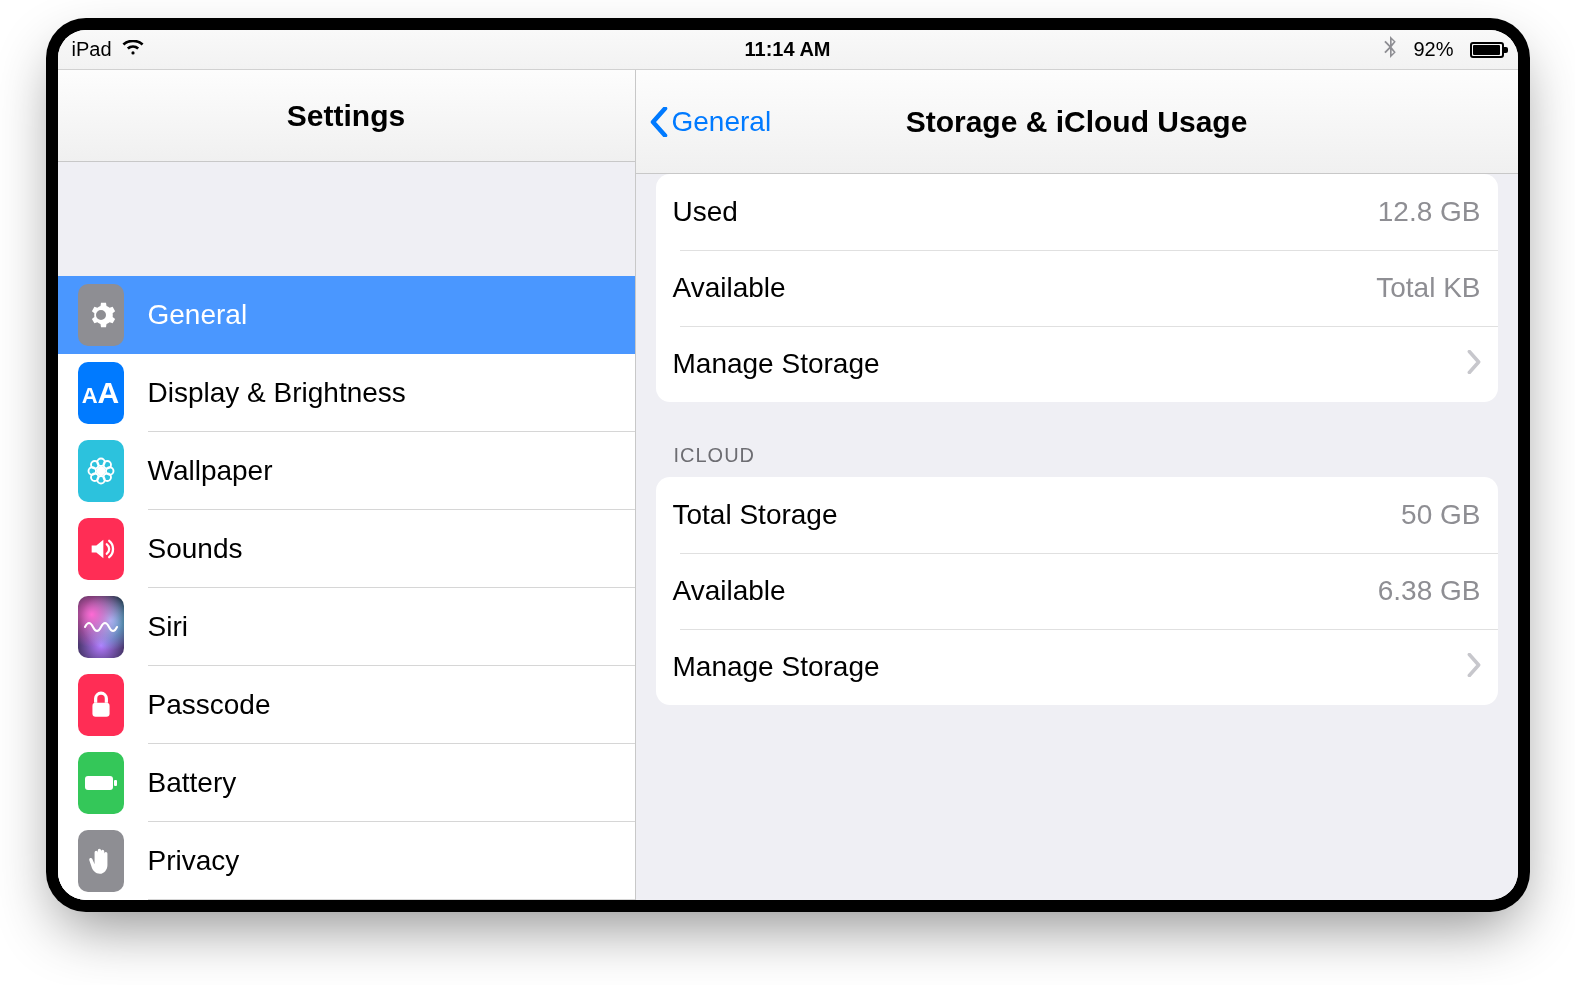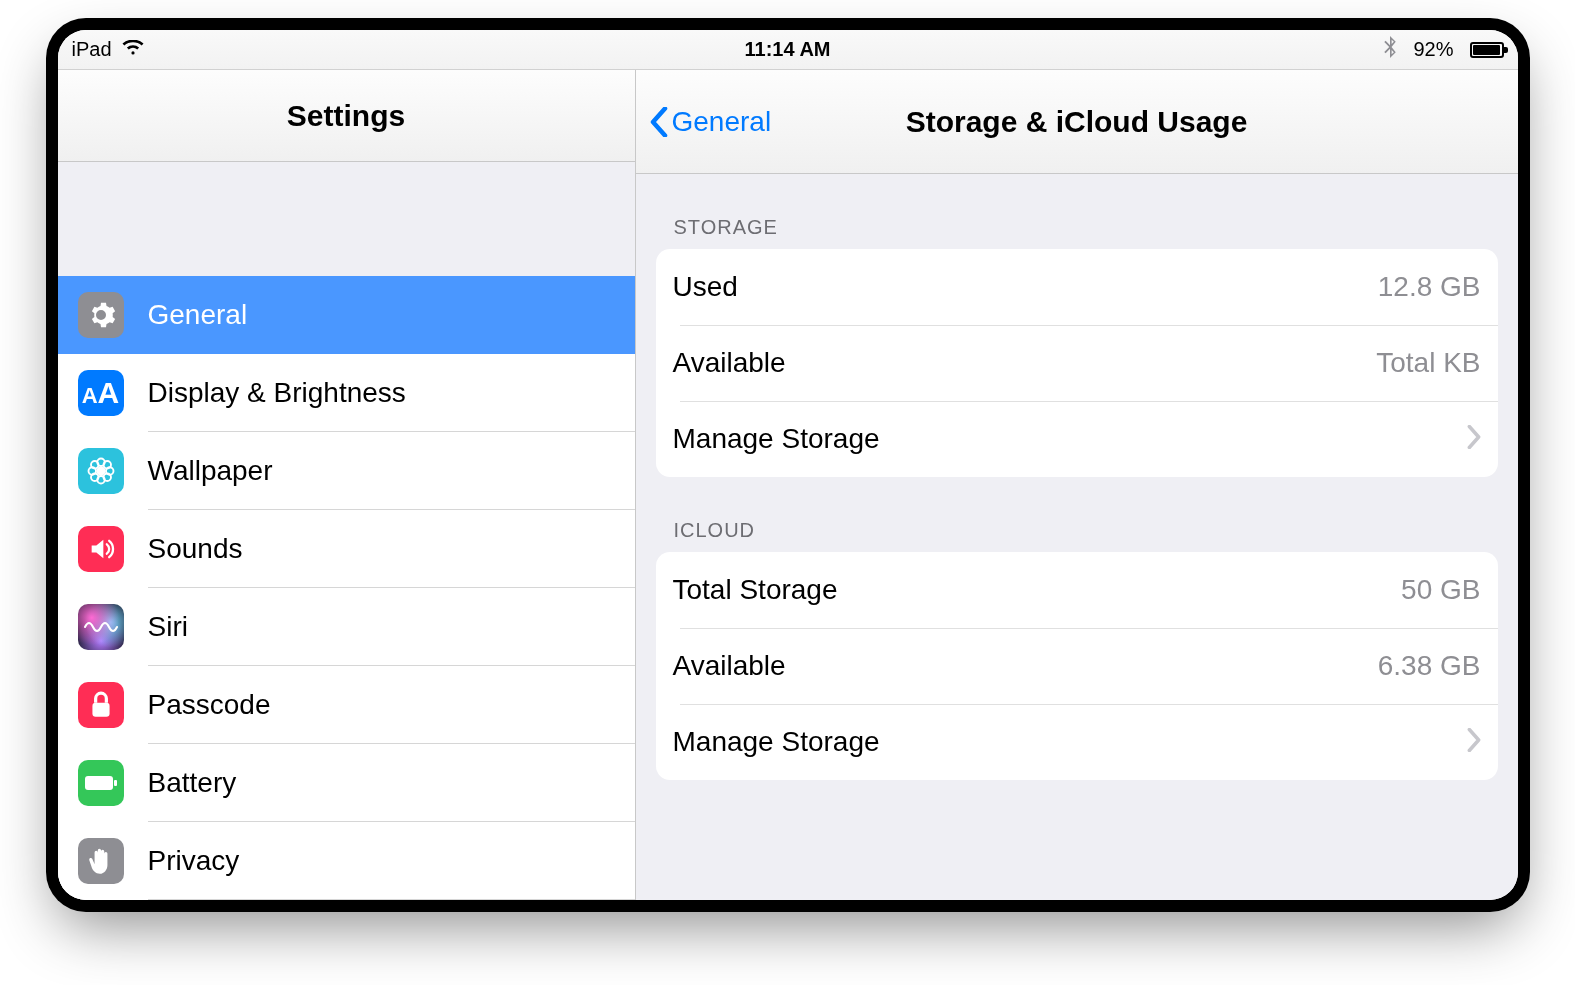--- a/index.html
+++ b/index.html
@@ -127,21 +127,21 @@
   .sb-list { background:#fff; }
   .sb-item {
     display:flex;
     align-items:center;
     height: 78px;
     padding: 0 20px;
     cursor:pointer;
     position:relative;
   }
   .sb-item .icon-wrap {
-    width:46px; height:46px;
+    width:46px; height:62px;
     border-radius:10px;
     margin-right: 24px;
     display:flex;
     align-items:center;
     justify-content:center;
     flex-shrink:0;
     color:#fff;
   }
   .sb-item .label {
     font-size: 28px;
@@ -346,21 +346,20 @@
           <svg class="back-chevron" viewBox="0 0 12 20">
               <path d="M10 1 2 10l8 9" fill="none" stroke="#007aff" stroke-width="3" stroke-linecap="round" stroke-linejoin="round"></path>
             </svg>
           <span>General</span>
         </div>
         <div class="nav-title" style="font-weight:600">Storage &amp; iCloud Usage</div>
       </div>
 
       <div class="detail-body">
 
-        <div class="group-header">STORAGE</div>
         <div class="group">
           <div class="row">
             <span class="k">Used</span>
             <span class="v">12.8 GB</span>
           </div>
           <div class="row">
             <span class="k">Available</span>
             <span class="v">Total KB</span>
           </div>
           <div class="row clickable">

